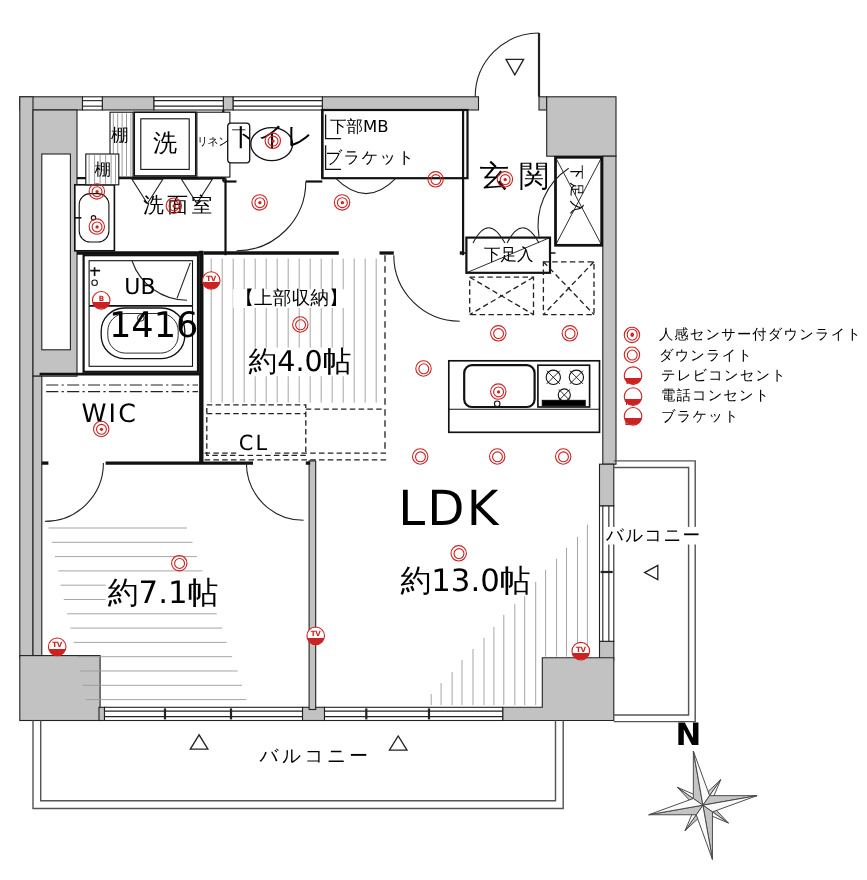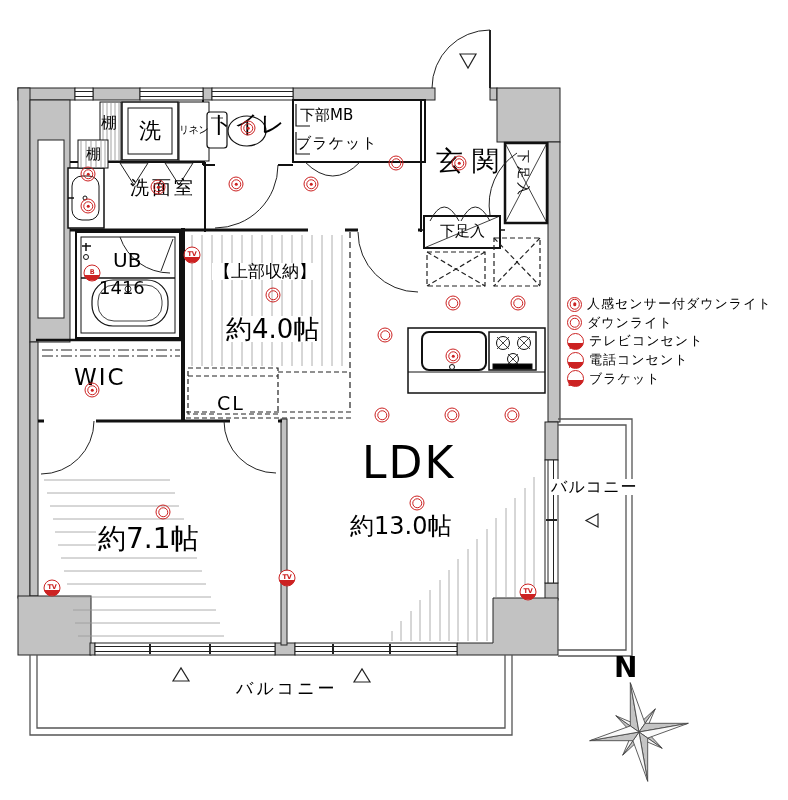--- a/index.html
+++ b/index.html
@@ -25,21 +25,21 @@
   .down::before{content:"";position:absolute;left:50%;top:50%;transform:translate(-50%,-50%);
       width:8.5px;height:8.5px;border:1.3px solid var(--red);border-radius:50%;}
   .outlet{width:17px;height:17px;border:1.4px solid var(--red);
       background:linear-gradient(#ffffff 62%,var(--red) 62%);
       display:flex;align-items:center;justify-content:center;}
   .outlet i{font:700 6.5px/1 "DejaVu Sans",sans-serif;font-style:normal;color:var(--red);
       margin-top:-3px;letter-spacing:-0.3px;}
   .outlet i.tiny{font-size:4.6px;}
   
   .legend{position:absolute;left:567px;top:295px;}
-  .legend-row{display:flex;align-items:center;gap:5px;height:18.6px;}
+  .legend-row{display:flex;align-items:center;gap:17px;height:18.6px;}
   .legend-icon{flex:none;display:inline-block;}
   .legend-label{font-size:13px;color:#000;letter-spacing:1px;white-space:nowrap;}
 </style>
 </head>
 <body>
 
 <div id="stage">
 
 <svg id="plan-svg" width="788" height="800" viewBox="0 0 788 800">
 
@@ -309,28 +309,28 @@
   <span class="lbl" style="left:179px;top:125px;font-size:10px;letter-spacing:-0.5px">リネン</span>
   <span class="lbl" style="left:86px;top:147px;font-size:15px">棚</span>
   <span class="lbl" style="left:209px;top:112px;font-size:24px;letter-spacing:1px">トイレ</span>
   <span class="lbl" style="left:300px;top:108px;font-size:15px">下部MB</span>
   <span class="lbl" style="left:296px;top:136px;font-size:15px;letter-spacing:1px">ブラケット</span>
   <span class="lbl" style="left:436px;top:147px;font-size:27px;letter-spacing:9px">玄関</span>
   <span class="lbl vert" style="left:517px;top:150px;font-size:13px;letter-spacing:3px">下足入</span>
   <span class="lbl" style="left:440px;top:224px;font-size:15px">下足入</span>
   <span class="lbl" style="left:130px;top:178px;font-size:19px;letter-spacing:3px">洗面室</span>
   <span class="lbl" style="left:113px;top:250px;font-size:20px">UB</span>
-  <span class="lbl" style="left:99px;top:279px;font-size:18px">1416</span>
+  <span class="lbl" style="left:99px;top:279px;font-size:32px">1416</span>
   <span class="lbl bgw" style="left:212px;top:263px;font-size:17px">【上部収納】</span>
   <span class="lbl bgw" style="left:224px;top:316px;font-size:26px">約4.0帖</span>
   <span class="lbl bgw" style="left:215px;top:394px;font-size:19px;letter-spacing:2px">CL</span>
   <span class="lbl" style="left:74px;top:366px;font-size:23px;letter-spacing:2px">WIC</span>
   <span class="lbl bgw" style="left:96px;top:525px;font-size:28px">約7.1帖</span>
   <span class="lbl" style="left:362px;top:441px;font-size:44px;letter-spacing:2px">LDK</span>
-  <span class="lbl bgw" style="left:348px;top:514px;font-size:24px">約13.0帖</span>
+  <span class="lbl bgw" style="left:362px;top:514px;font-size:28px">約13.0帖</span>
   <span class="lbl" style="left:551px;top:479px;font-size:16px;letter-spacing:1px;background:#fff">バルコニー</span>
   <span class="lbl" style="left:236px;top:680px;font-size:17px;letter-spacing:3px">バルコニー</span>
   <span class="lbl bold" style="left:614px;top:654px;font-size:28px">N</span>
 </div>
 
 <div id="symbol-layer">
       <div class="sym abs sensor" style="left: 88px; top: 174px;"></div>
       <div class="sym abs sensor" style="left: 88px; top: 206px;"></div>
       <div class="sym abs sensor" style="left: 248px; top: 128px;"></div>
       <div class="sym abs sensor" style="left: 158px; top: 187px;"></div>

